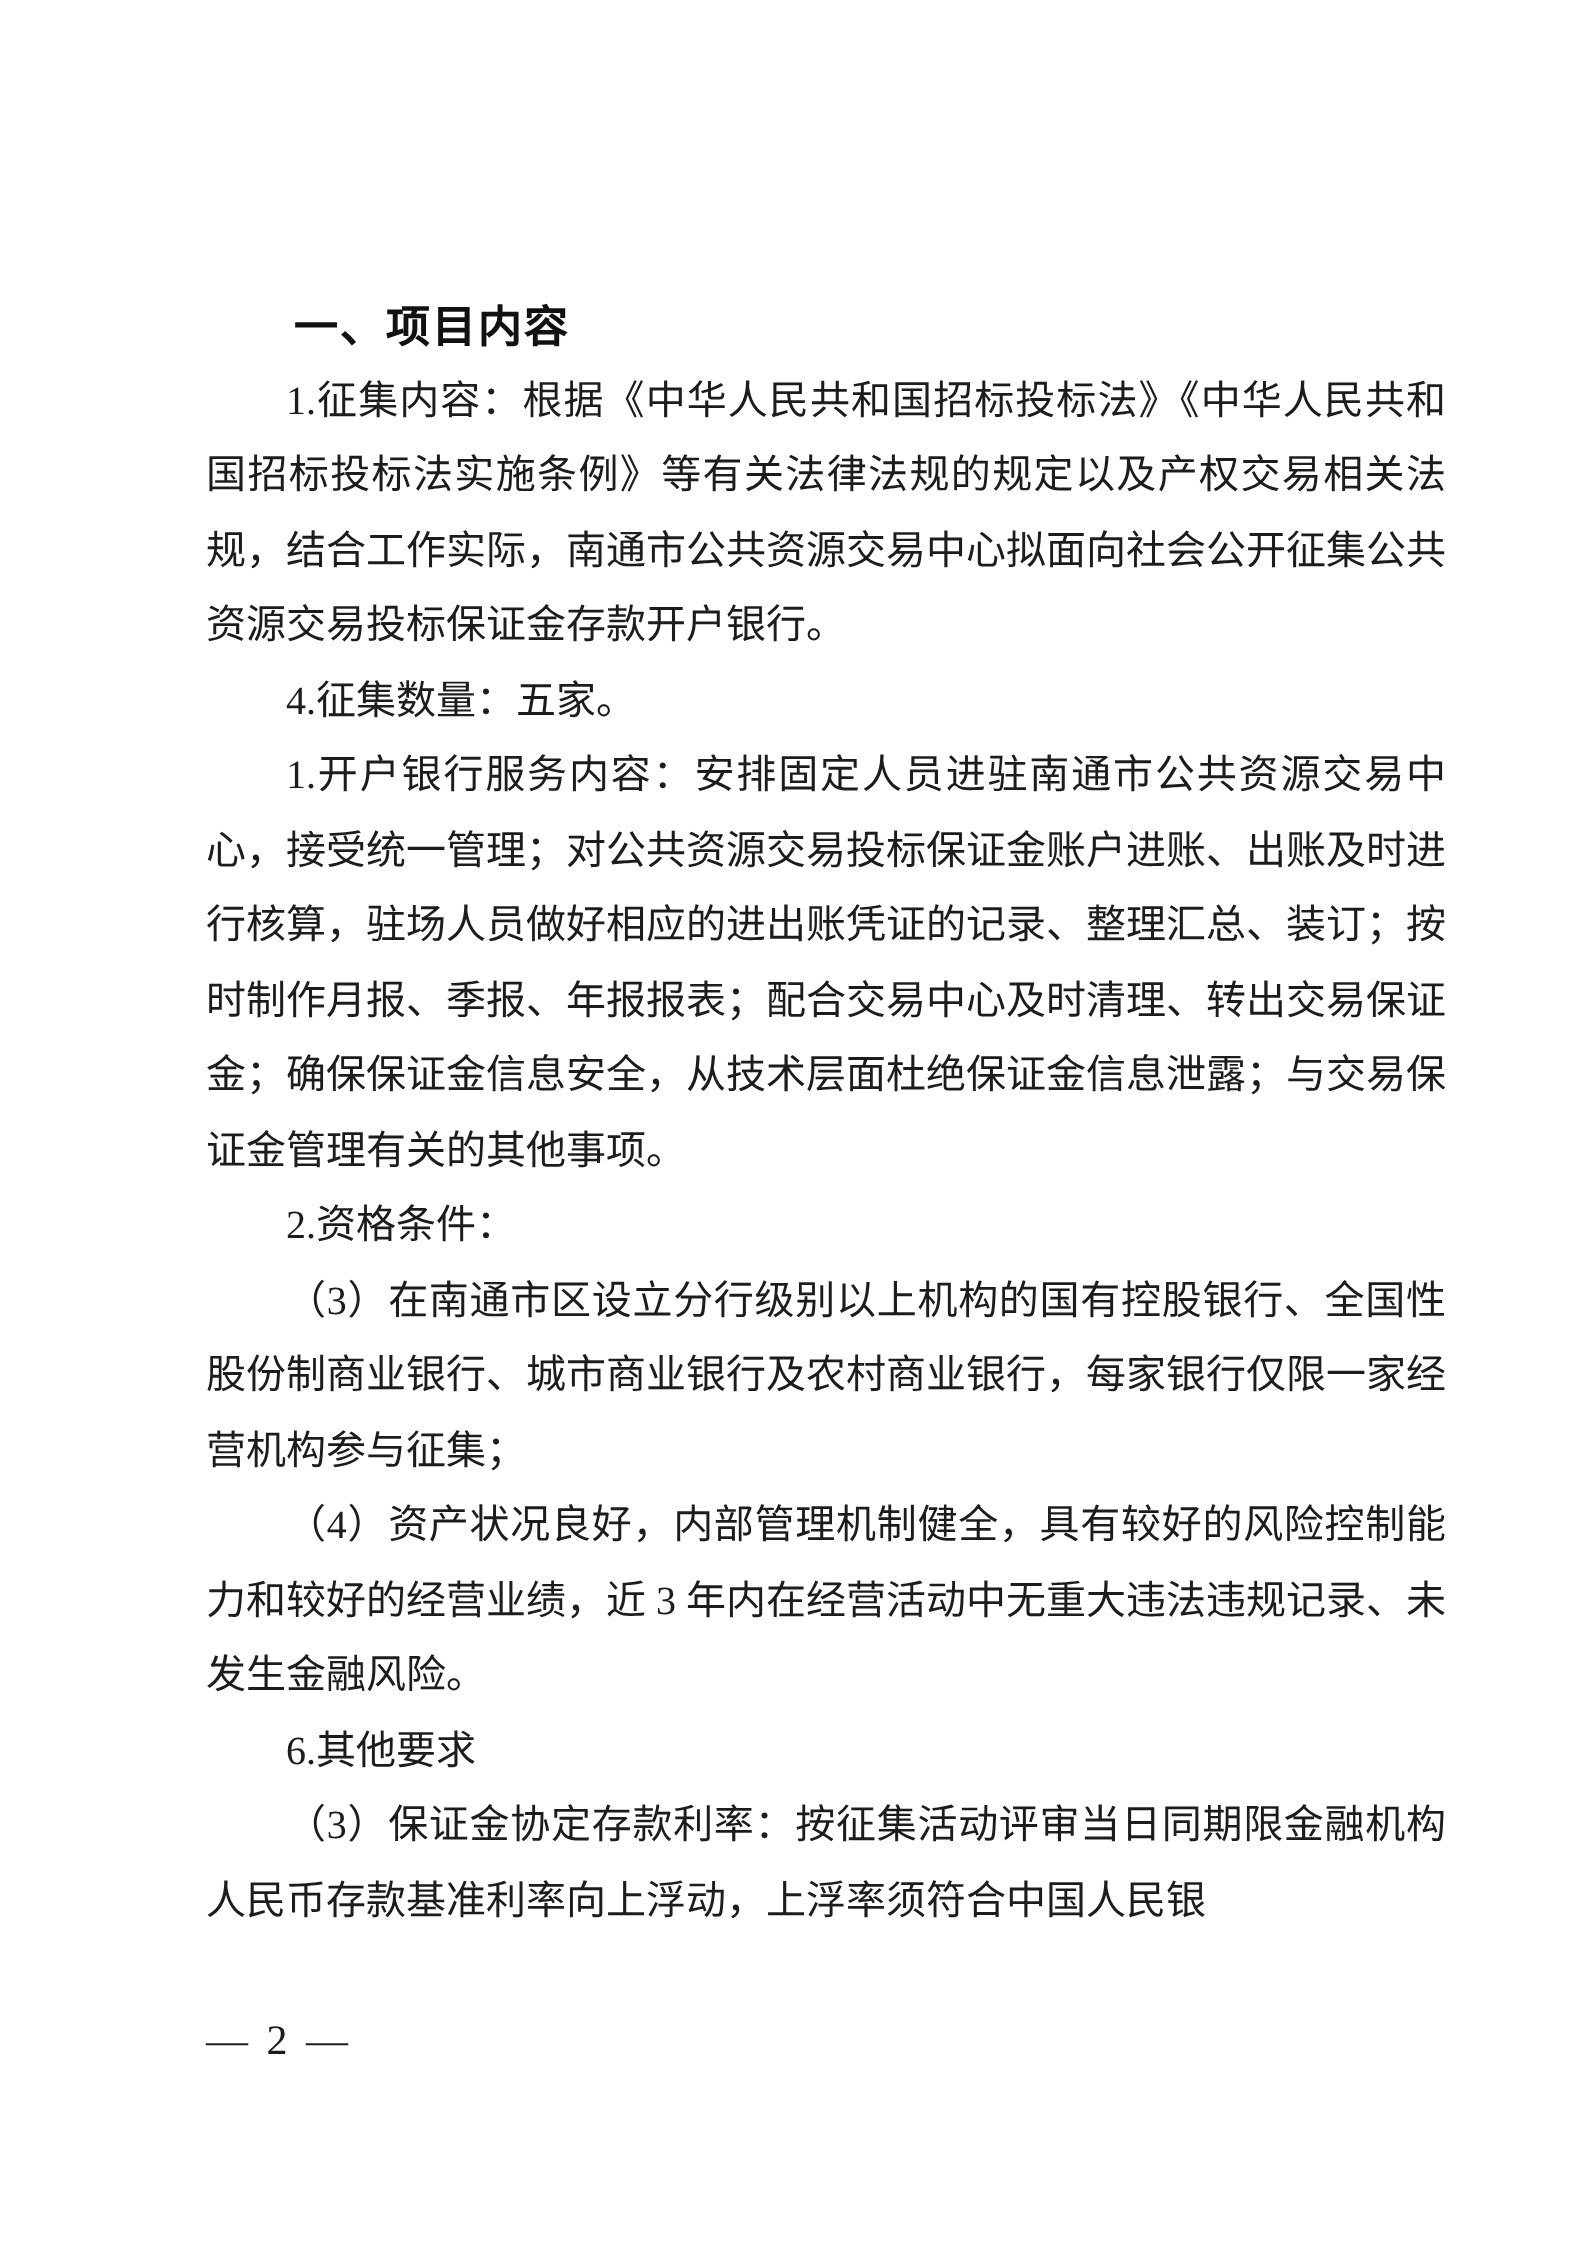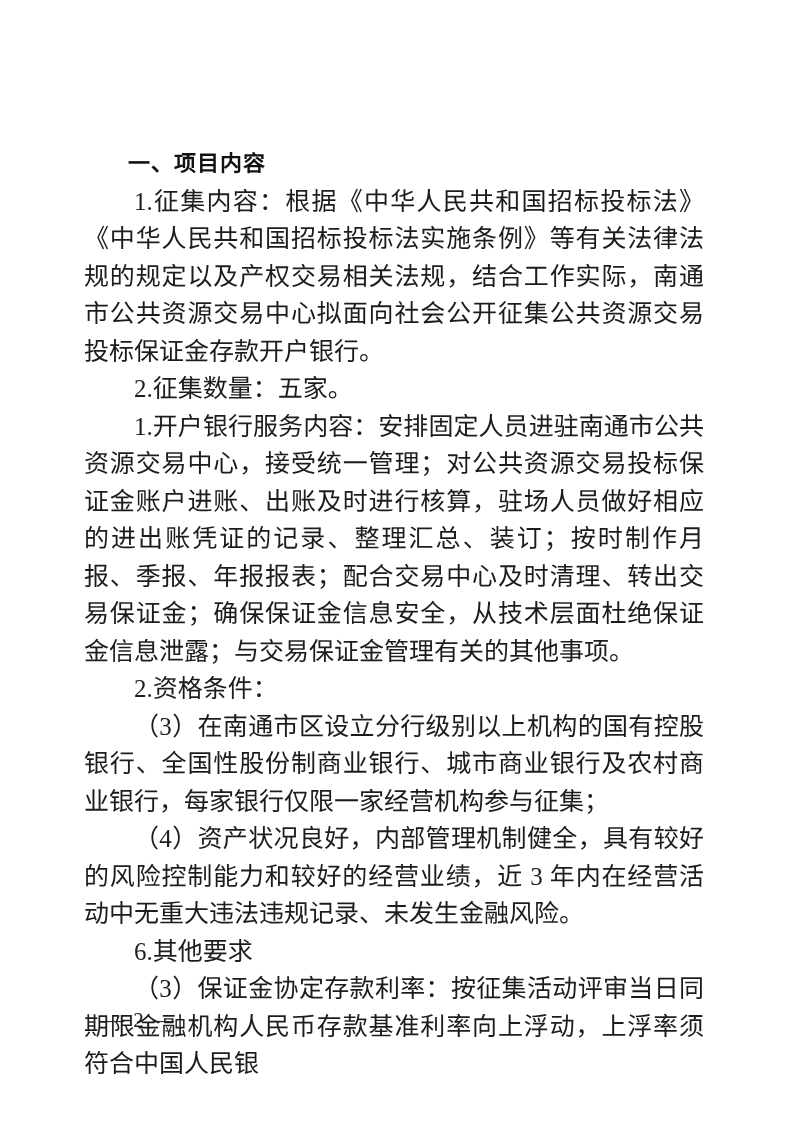--- a/index.html
+++ b/index.html
@@ -11,37 +11,37 @@
     position: relative;
     width: 793px;
     height: 1130px;
     background: #ffffff;
     overflow: hidden;
     font-family: "Liberation Serif", "DejaVu Serif", serif;
     color: #1c1c1c;
   }
   .content {
     position: absolute;
-    left: 84px;
+    left: 103px;
     top: 145px;
     width: 620px;
   }
   .heading {
     margin: 0;
     font-family: "Liberation Sans", "DejaVu Sans", sans-serif;
     font-weight: 700;
     font-size: 22px;
     line-height: 37.5px;
     text-indent: 2em;
     letter-spacing: 1px;
     color: #111111;
   }
   .para {
     margin: 0;
-    font-size: 25px;
+    font-size: 20px;
     line-height: 37.5px;
     text-indent: 2em;
     text-align: justify;
     word-break: break-all;
     overflow-wrap: break-word;
   }
   .page-footer {
     position: absolute;
     left: 103px;
     top: 1004px;
@@ -51,21 +51,21 @@
     color: #1c1c1c;
   }
 </style>
 </head>
 <body>
 
 <div class="page">
   <div class="content">
     <h1 class="heading">一、项目内容</h1>
     <p class="para">1.征集内容：根据《中华人民共和国招标投标法》《中华人民共和国招标投标法实施条例》等有关法律法规的规定以及产权交易相关法规，结合工作实际，南通市公共资源交易中心拟面向社会公开征集公共资源交易投标保证金存款开户银行。</p>
-    <p class="para">2.征集数量：五家。</p>
+    <p class="para">4.征集数量：五家。</p>
     <p class="para">1.开户银行服务内容：安排固定人员进驻南通市公共资源交易中心，接受统一管理；对公共资源交易投标保证金账户进账、出账及时进行核算，驻场人员做好相应的进出账凭证的记录、整理汇总、装订；按时制作月报、季报、年报报表；配合交易中心及时清理、转出交易保证金；确保保证金信息安全，从技术层面杜绝保证金信息泄露；与交易保证金管理有关的其他事项。</p>
     <p class="para">2.资格条件：</p>
     <p class="para">（3）在南通市区设立分行级别以上机构的国有控股银行、全国性股份制商业银行、城市商业银行及农村商业银行，每家银行仅限一家经营机构参与征集；</p>
     <p class="para">（4）资产状况良好，内部管理机制健全，具有较好的风险控制能力和较好的经营业绩，近 3 年内在经营活动中无重大违法违规记录、未发生金融风险。</p>
     <p class="para">6.其他要求</p>
     <p class="para">（3）保证金协定存款利率：按征集活动评审当日同期限金融机构人民币存款基准利率向上浮动，上浮率须符合中国人民银</p>
   </div>
   <div class="page-footer">— 2 —</div>
 </div>
 

